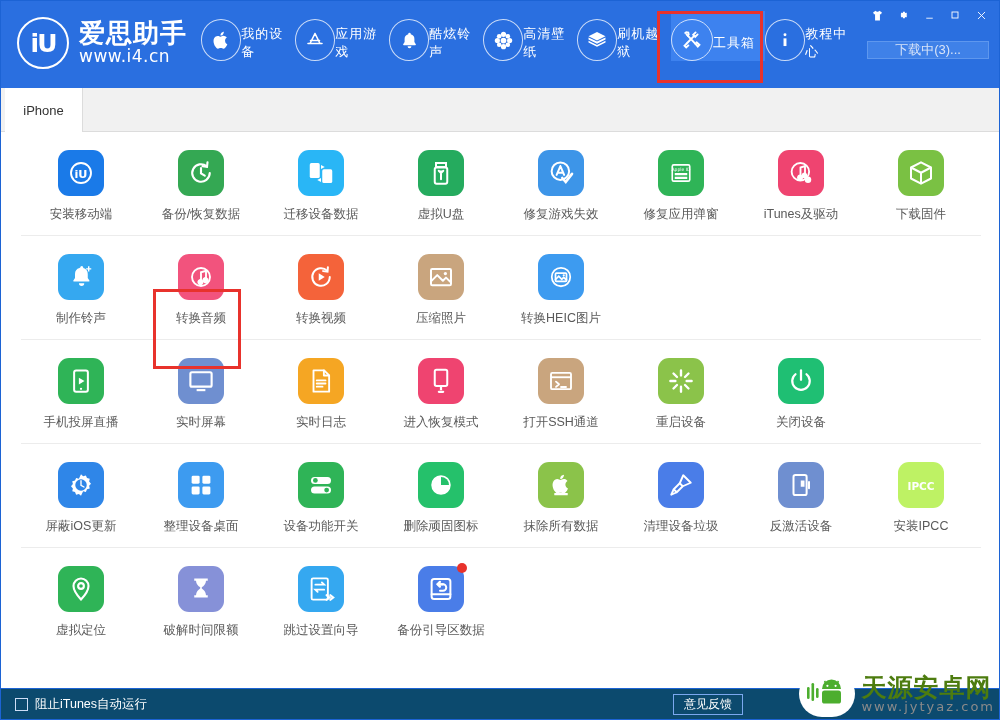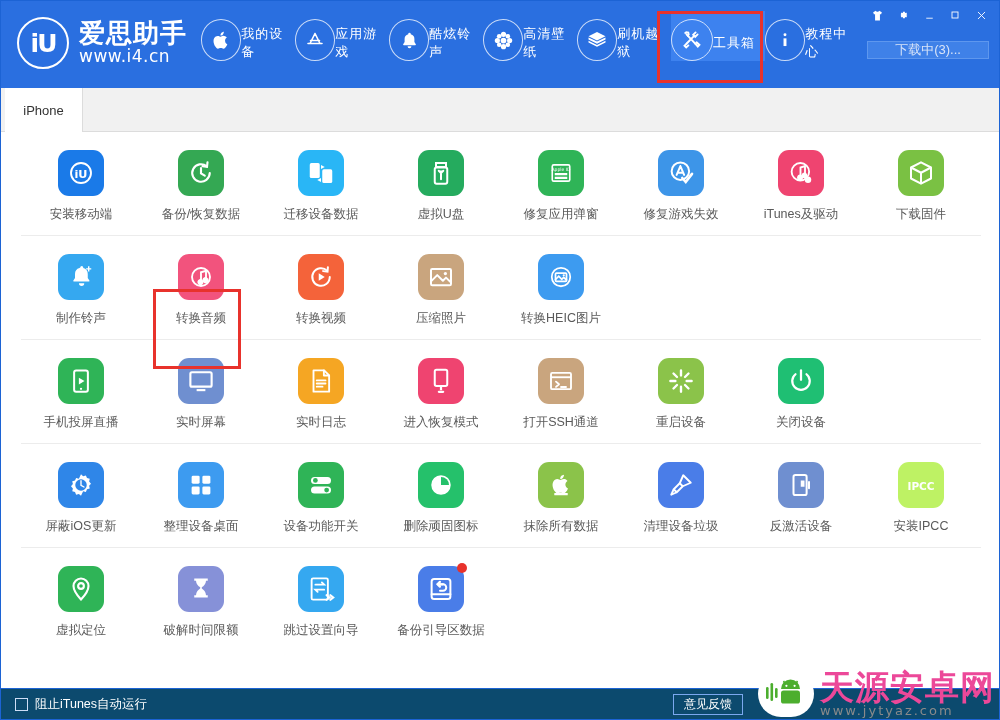--- a/index.html
+++ b/index.html
@@ -187,21 +187,21 @@
     display: flex; align-items: center; gap: 6px;
     pointer-events: none;
   }
   .wm-badge {
     width: 56px; height: 46px;
     background: #ffffff; border-radius: 26px;
     display: flex; align-items: center; justify-content: center;
   }
   .wm-text { line-height: 1.0; }
   .wm-title {
-    font-size: 34px; font-weight: bold; color: #ec4899; letter-spacing: 1px;
+    font-size: 25px; font-weight: bold; color: #4d7c0f; letter-spacing: 1px;
   }
   .wm-sub {
     font-size: 13px; color: #8a8a8a; letter-spacing: 2px;
     font-family: "DejaVu Sans", sans-serif;
   }
 </style>
 </head>
 <body>
 
 <div id="app">
@@ -378,40 +378,40 @@
             <svg width="30" height="30" viewBox="0 0 24 24" fill="none" stroke="#fff" stroke-width="1.6">
                 <rect x="8" y="4" width="8" height="3.2"></rect>
                 <rect x="7" y="7.5" width="10" height="13" rx="1.5"></rect>
                 <path d="M12 10.5 v6.5 M12 12 l-1.8-1.8 M12 12 l1.8-1.8" stroke-linecap="round"></path>
               </svg>
           </div>
           <div class="tile-label">虚拟U盘</div>
         </div>
 
         <div class="tile">
+          <div class="tile-icon" style="background:#3d95e8">
+            <svg width="30" height="30" viewBox="0 0 24 24" fill="none" stroke="#fff" stroke-width="1.6" stroke-linecap="round">
+                <circle cx="11.5" cy="10.5" r="7"></circle>
+                <path d="M11.5 6.5 L8.5 13.5 M11.5 6.5 L14.5 13.5 M9.4 11.8 h4.2"></path>
+                <path d="M13 16 l2.8 3.2 5-6.5" stroke-width="2.1"></path>
+              </svg>
+          </div>
+          <div class="tile-label">修复游戏失效</div>
+        </div>
+
+        <div class="tile">
           <div class="tile-icon" style="background:#2fb457">
             <svg width="30" height="30" viewBox="0 0 24 24" fill="none" stroke="#fff" stroke-width="1.3">
                 <rect x="5" y="5.5" width="14" height="13" rx="1.2"></rect>
                 <text x="12" y="10.4" font-size="3.6" fill="#fff" text-anchor="middle" stroke="none" font-family="DejaVu Sans">Apple ID</text>
                 <rect x="7" y="12" width="10" height="1.8" fill="#fff" stroke="none"></rect>
                 <rect x="7" y="15" width="10" height="1.8" fill="#fff" stroke="none"></rect>
               </svg>
           </div>
           <div class="tile-label">修复应用弹窗</div>
-        </div>
-
-        <div class="tile">
-          <div class="tile-icon" style="background:#3d95e8">
-            <svg width="30" height="30" viewBox="0 0 24 24" fill="none" stroke="#fff" stroke-width="1.6" stroke-linecap="round">
-                <circle cx="11.5" cy="10.5" r="7"></circle>
-                <path d="M11.5 6.5 L8.5 13.5 M11.5 6.5 L14.5 13.5 M9.4 11.8 h4.2"></path>
-                <path d="M13 16 l2.8 3.2 5-6.5" stroke-width="2.1"></path>
-              </svg>
-          </div>
-          <div class="tile-label">修复游戏失效</div>
         </div>
 
         <div class="tile">
           <div class="tile-icon" style="background:#ef4470">
             <svg width="30" height="30" viewBox="0 0 24 24" fill="none" stroke="#fff" stroke-width="1.5">
                 <circle cx="11.5" cy="11" r="7"></circle>
                 <path d="M10 14.5 a1.7 1.7 0 1 0 .1-.1z" fill="#fff"></path>
                 <path d="M11.6 14.3 V7.6 l3.6-1.1 v6.6" fill="none"></path>
                 <path d="M13.6 12.9 a1.6 1.6 0 1 0 .1-.1z" fill="#fff"></path>
                 <circle cx="17.6" cy="17.4" r="2.6" fill="#fff" stroke="none"></circle>

